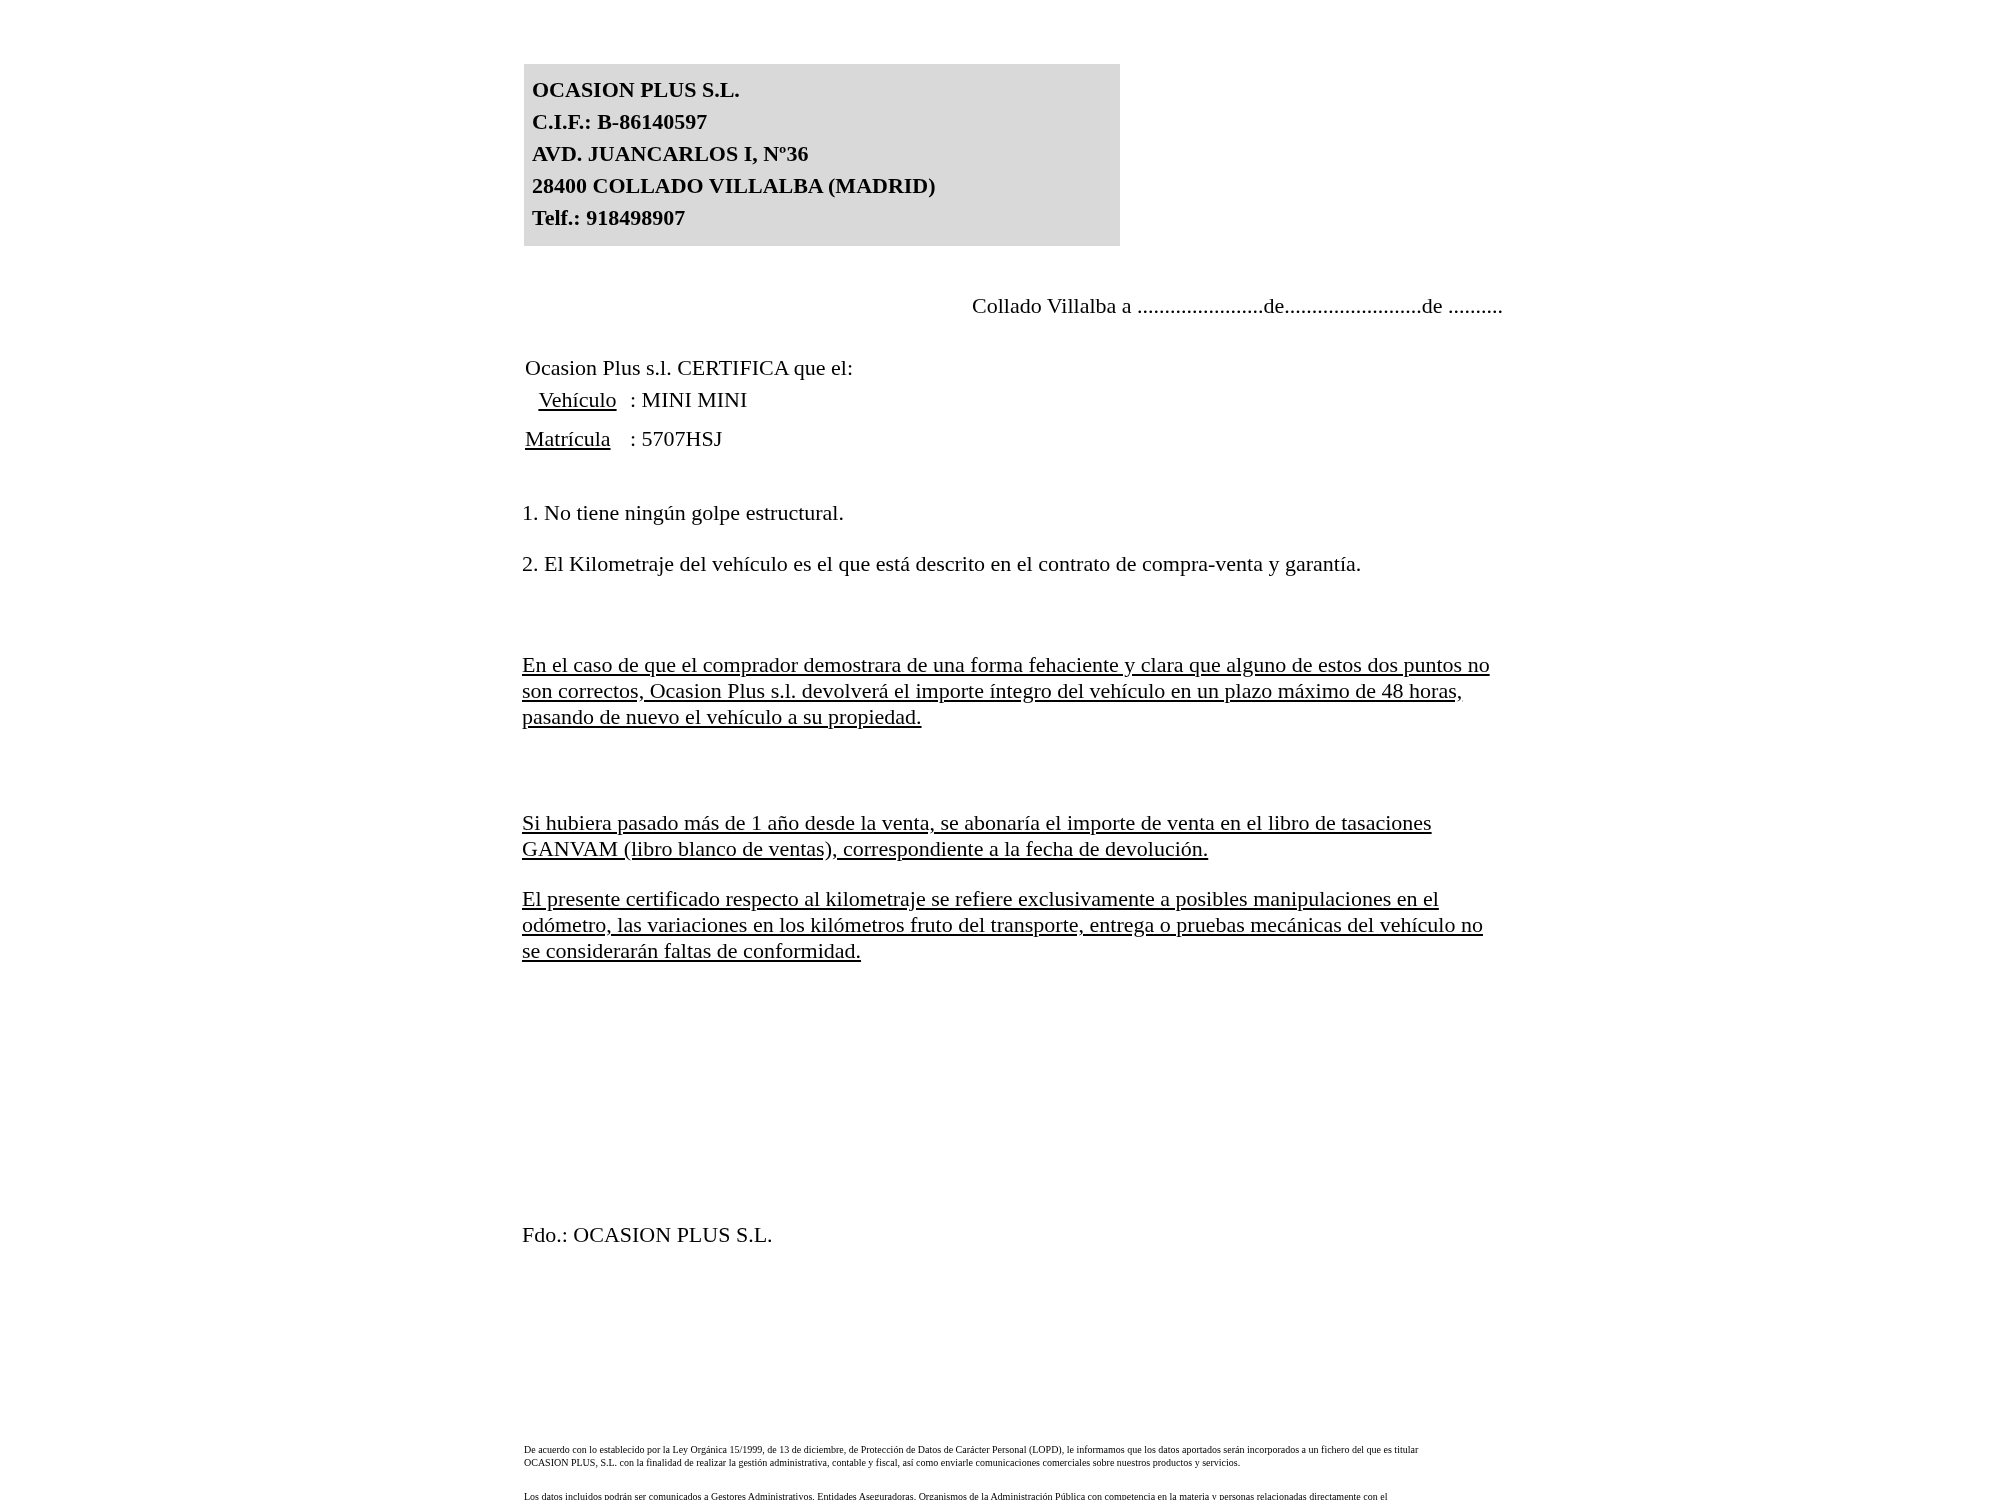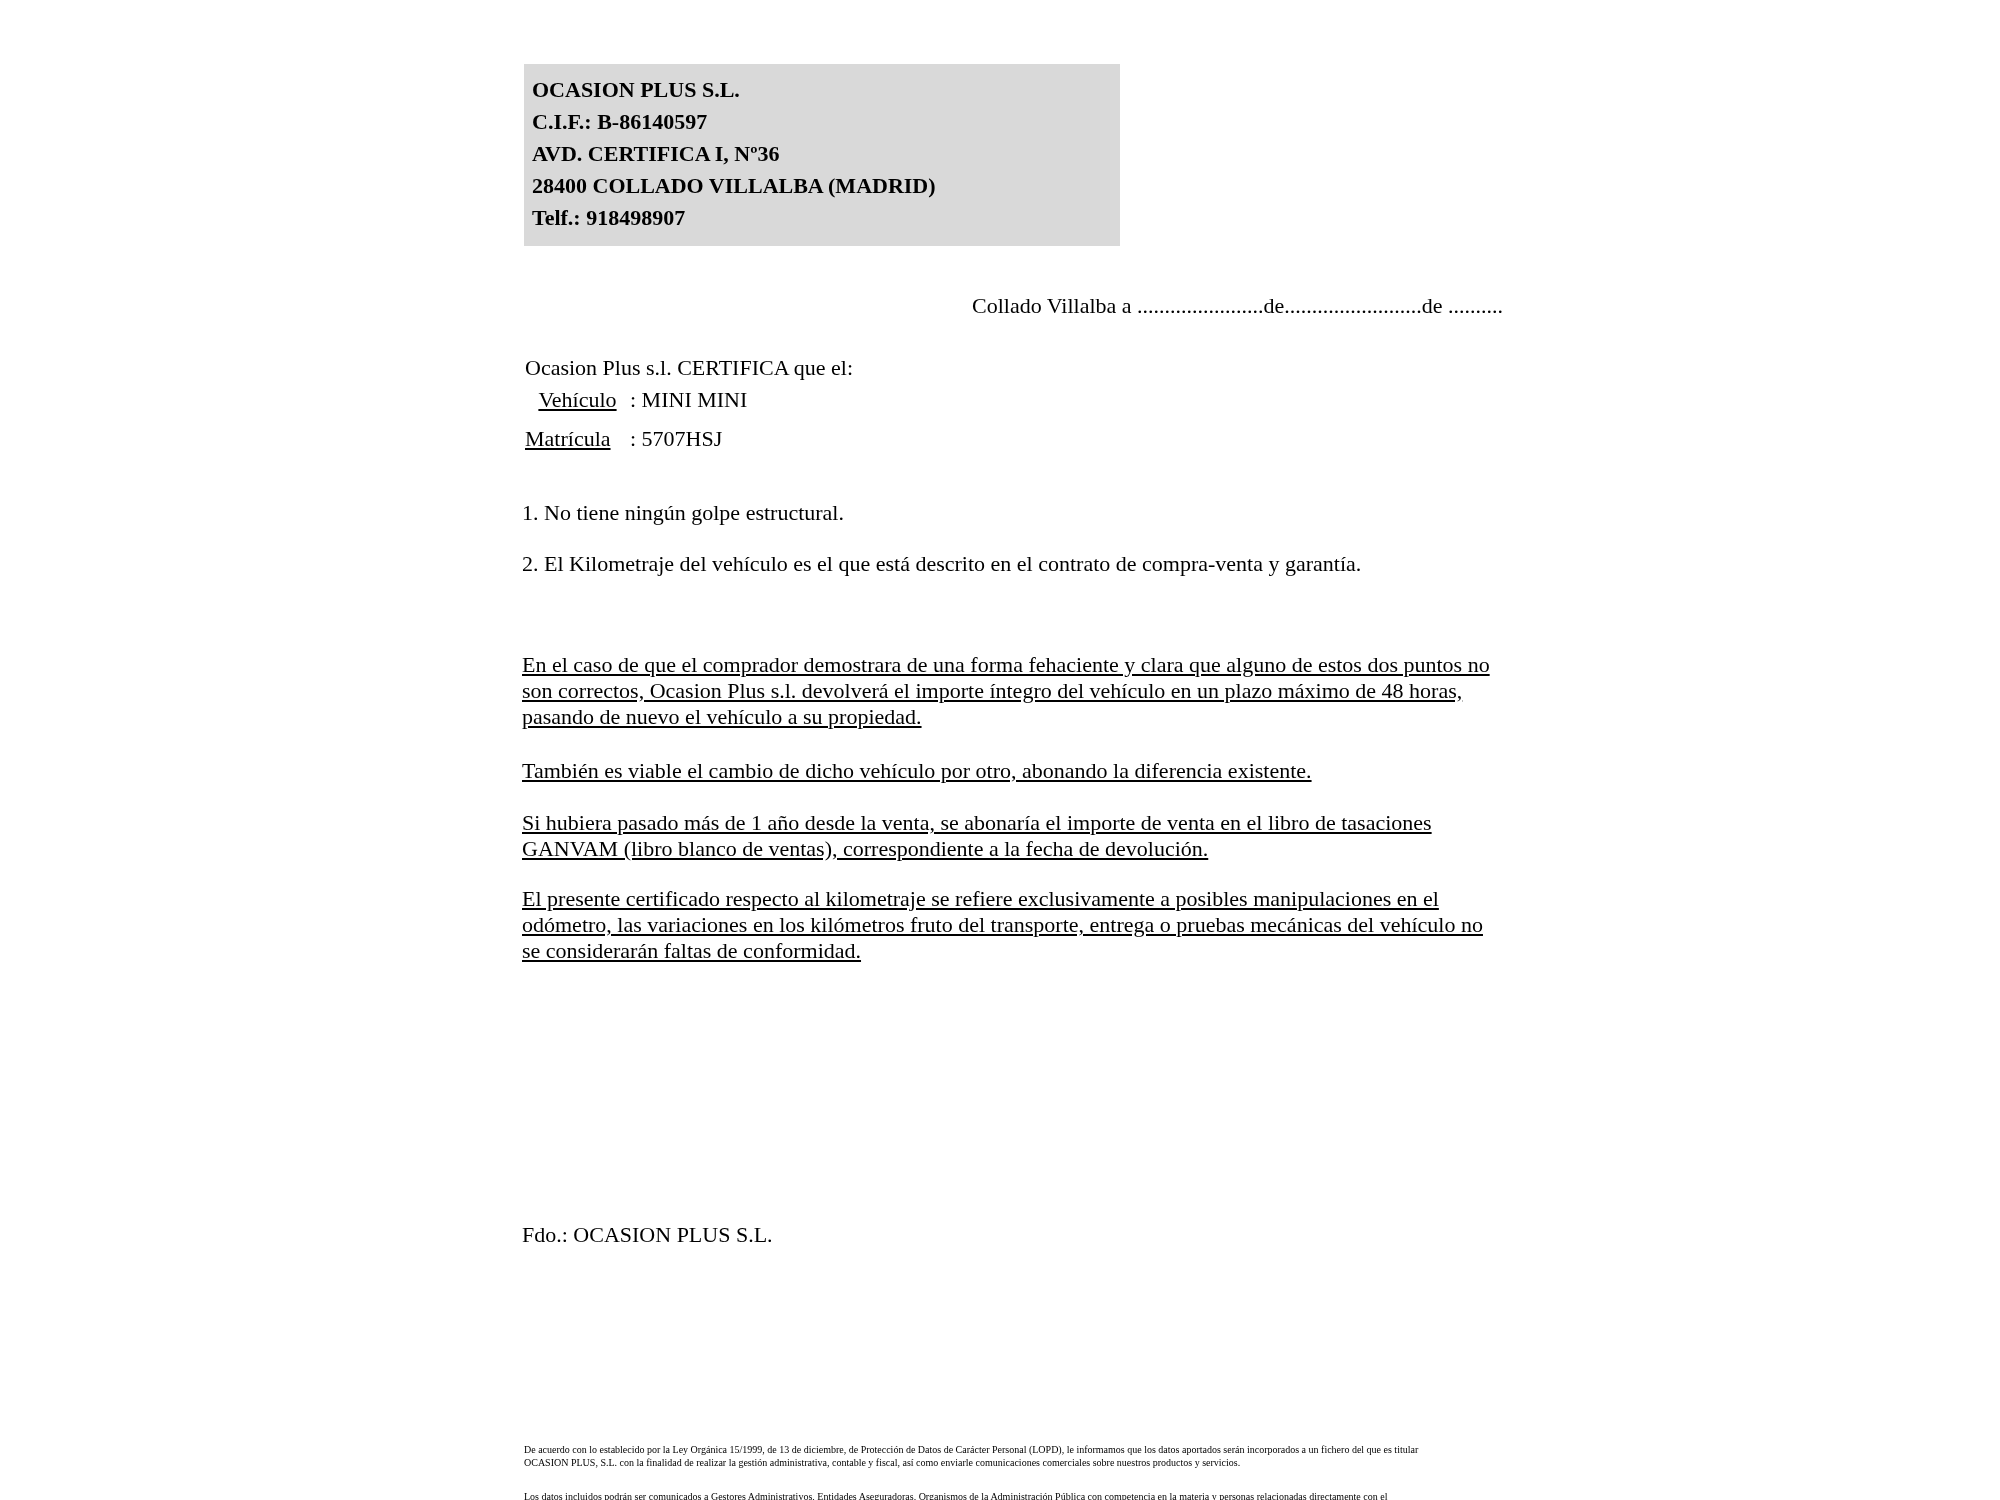--- a/index.html
+++ b/index.html
@@ -100,21 +100,21 @@
   }
 </style>
 </head>
 <body>
 
 <div class="page">
 
   <div class="header-box">
     <div>OCASION PLUS S.L.</div>
     <div>C.I.F.: B-86140597</div>
-    <div>AVD. CERTIFICA I, Nº36</div>
+    <div>AVD. JUANCARLOS I, Nº36</div>
     <div>28400 COLLADO VILLALBA (MADRID)</div>
     <div>Telf.: 918498907</div>
   </div>
 
   <div class="date-line">Collado Villalba a .......................de.........................de ..........</div>
 
   <div class="certify-intro">Ocasion Plus s.l. CERTIFICA que el:</div>
 
   <div class="kv-row row-vehicle">
     <span class="kv-label">Vehículo</span><span>: MINI MINI</span>
@@ -123,21 +123,20 @@
   <div class="kv-row row-plate">
     <span class="kv-label">Matrícula</span><span>: 5707HSJ</span>
   </div>
 
   <div class="point point-1">1. No tiene ningún golpe estructural.</div>
   <div class="point point-2">2. El Kilometraje del vehículo es el que está descrito en el contrato de compra-venta y garantía.</div>
 
   <div class="para para-1">En el caso de que el comprador demostrara de una forma fehaciente y clara que alguno de estos dos puntos no
 son correctos, Ocasion Plus s.l. devolverá el importe íntegro del vehículo en un plazo máximo de 48 horas,
 pasando de nuevo el vehículo a su propiedad.</div>
-  <div class="para para-2">También es viable el cambio de dicho vehículo por otro, abonando la diferencia existente.</div>
   <div class="para para-3">Si hubiera pasado más de 1 año desde la venta, se abonaría el importe de venta en el libro de tasaciones
 GANVAM (libro blanco de ventas), correspondiente a la fecha de devolución.</div>
   <div class="para para-4">El presente certificado respecto al kilometraje se refiere exclusivamente a posibles manipulaciones en el
 odómetro, las variaciones en los kilómetros fruto del transporte, entrega o pruebas mecánicas del vehículo no
 se considerarán faltas de conformidad.</div>
 
   <div class="signature">Fdo.: OCASION PLUS S.L.</div>
 
   <div class="legal">
     <p>De acuerdo con lo establecido por la Ley Orgánica 15/1999, de 13 de diciembre, de Protección de Datos de Carácter Personal (LOPD), le informamos que los datos aportados serán incorporados a un fichero del que es titular

